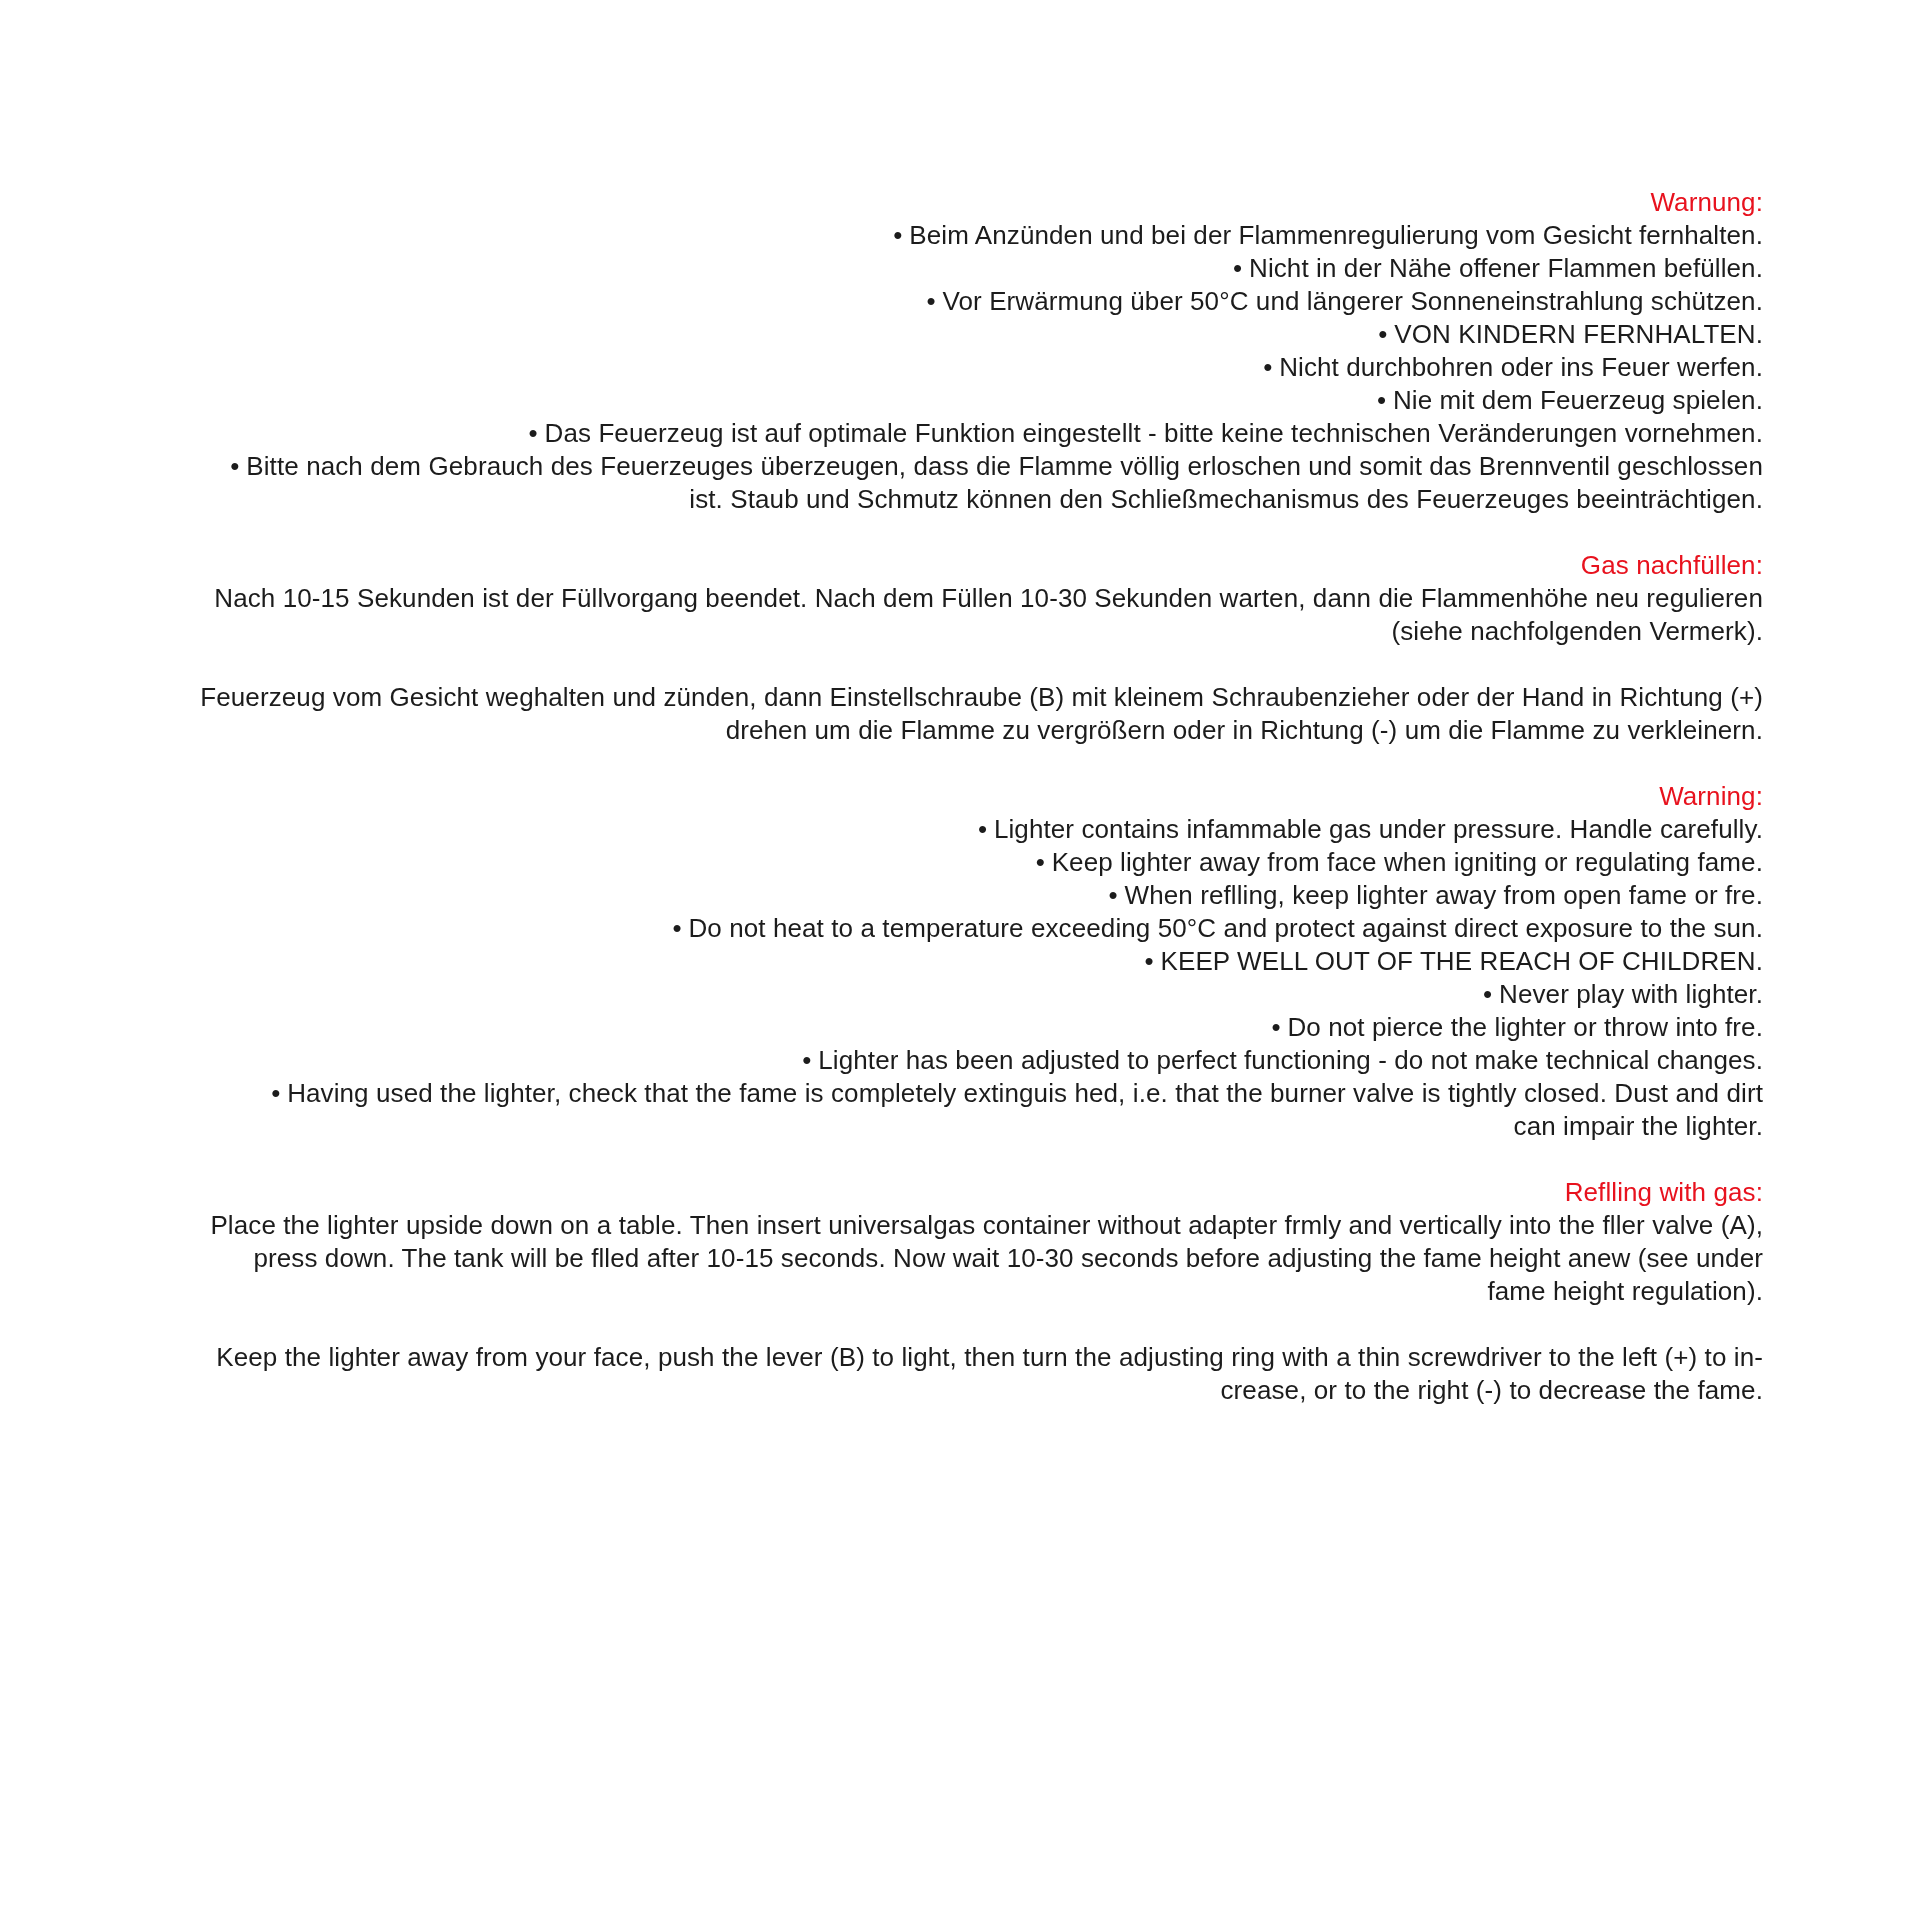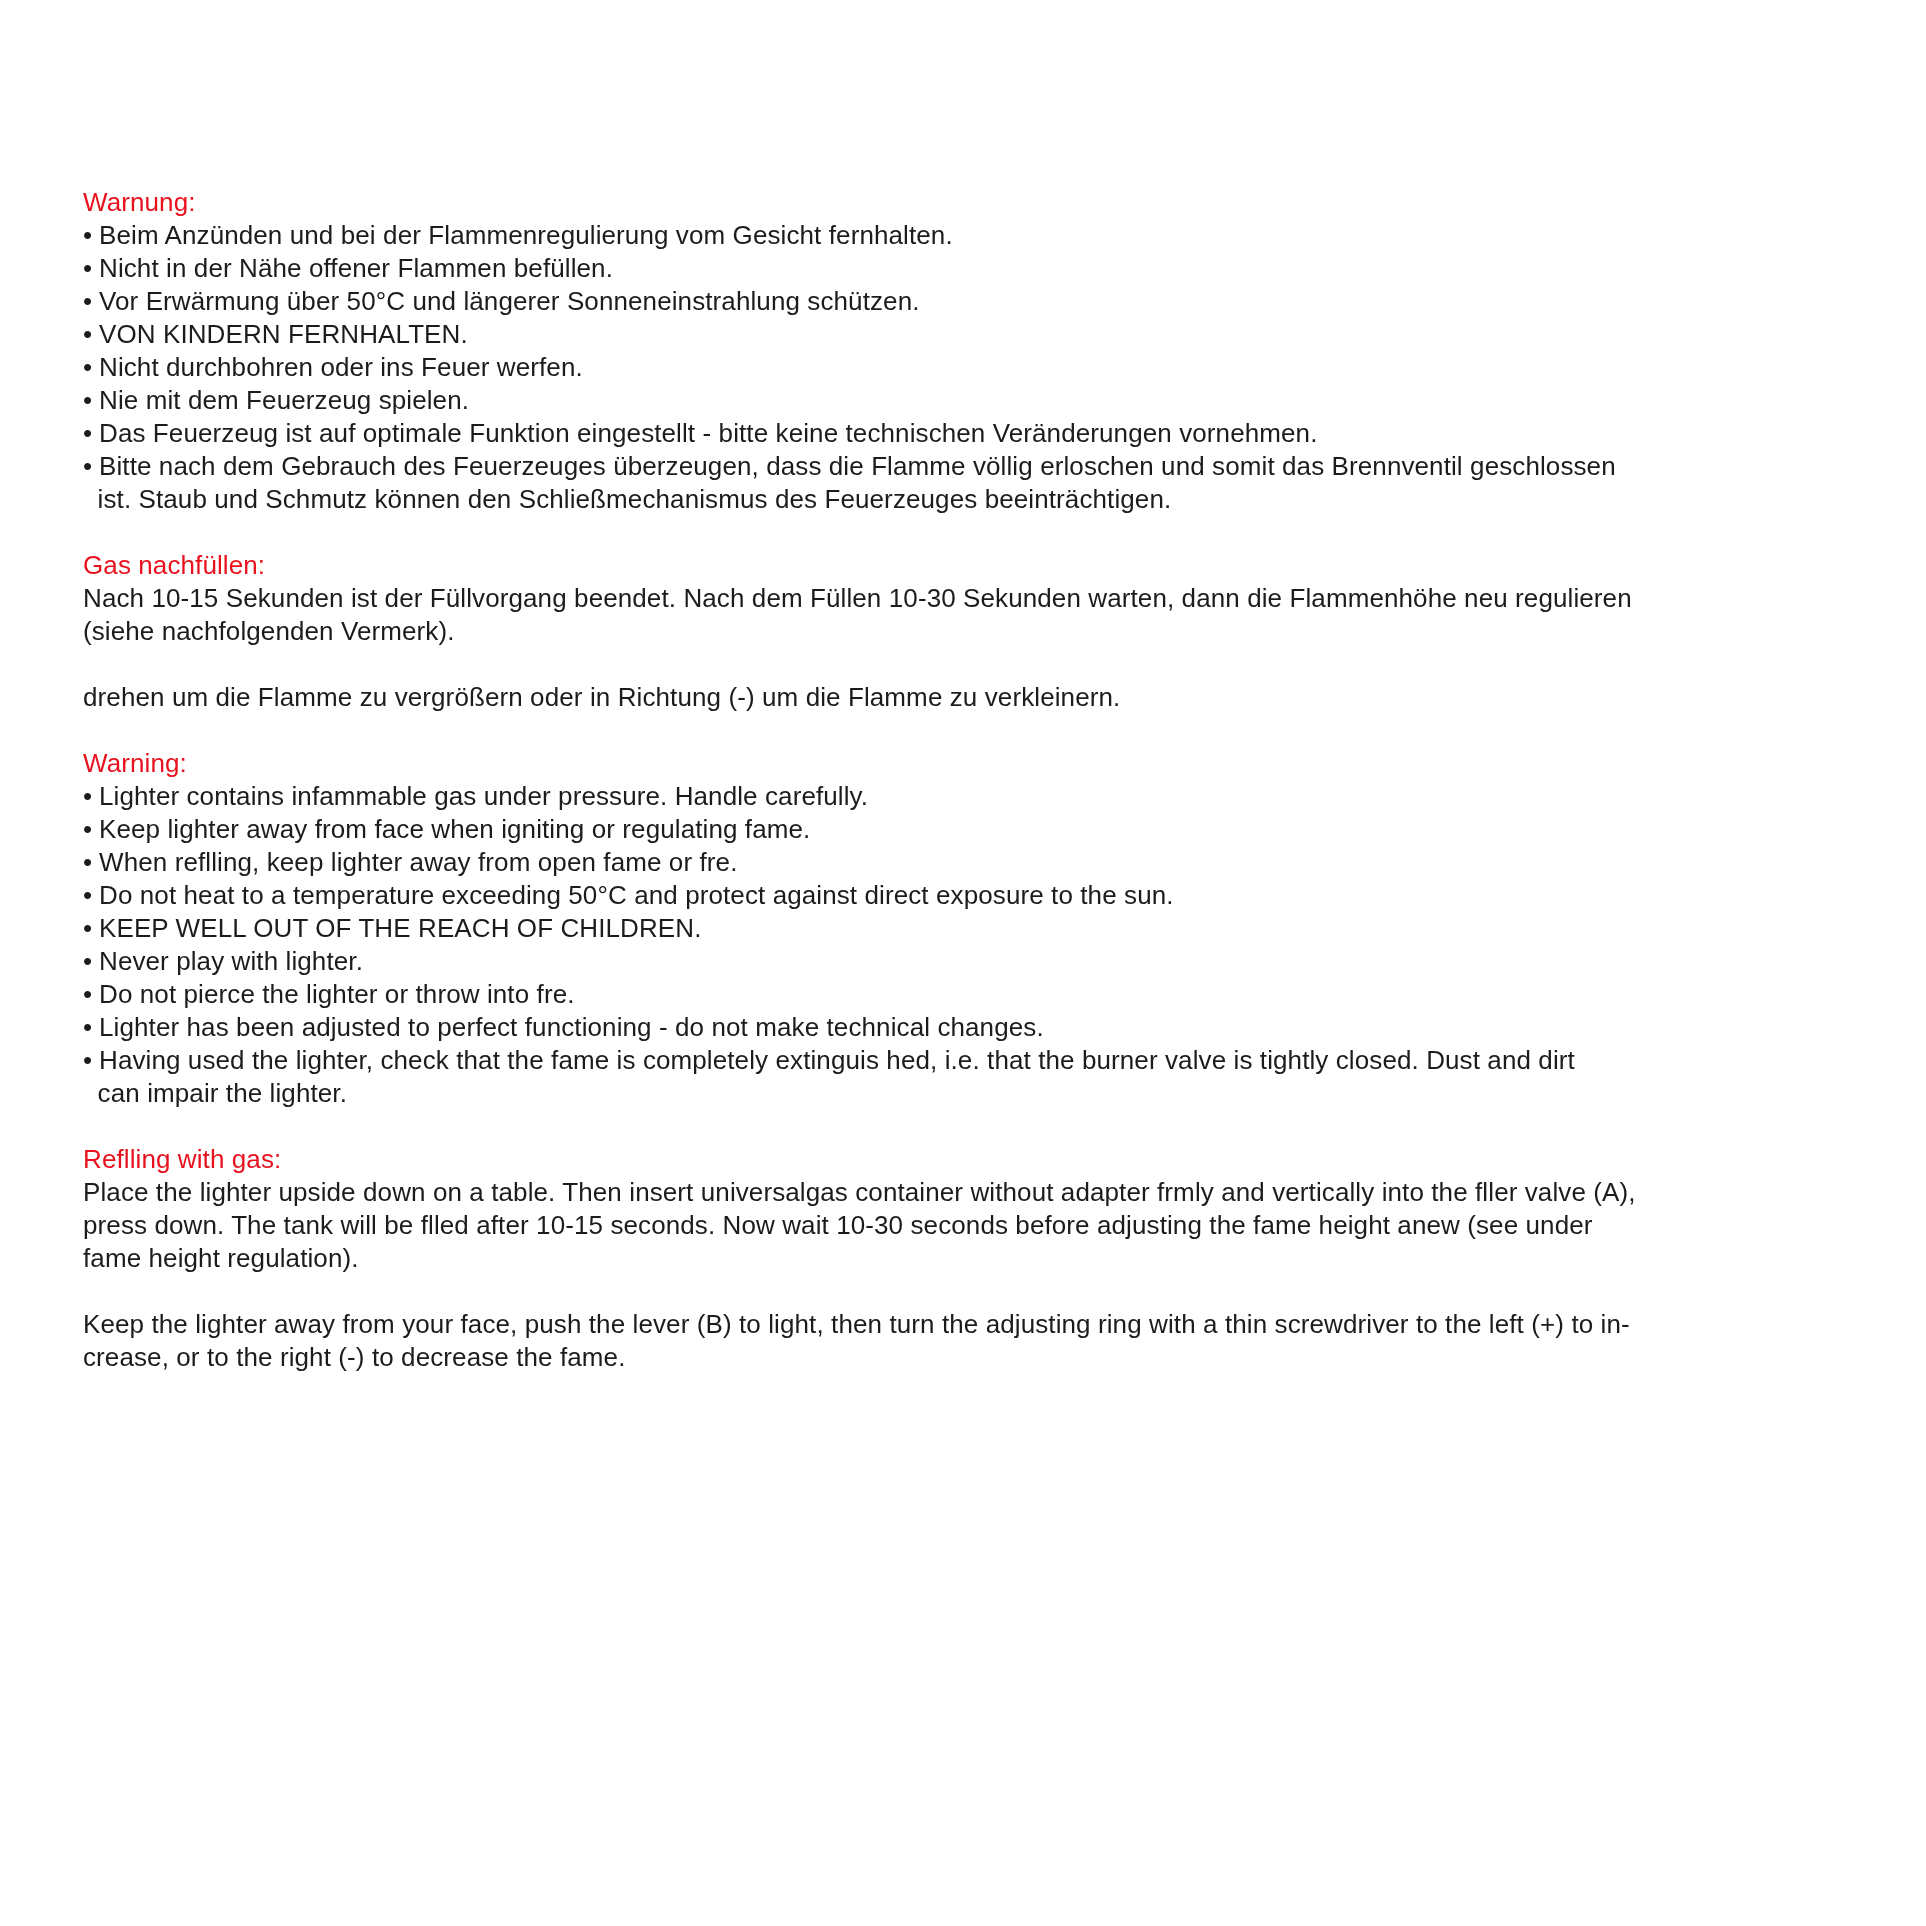--- a/index.html
+++ b/index.html
@@ -15,20 +15,21 @@
   }
   #doc {
     position: absolute;
     top: 186px;
     left: 83px;
     width: 1680px;
     font-size: 26px;
     line-height: 33px;
     color: var(--text-color, #1c1c1c);
     letter-spacing: 0.1px;
+    text-align: right;
   }
   .section {
     margin: 0 0 33px 0;
   }
   .heading {
     color: var(--heading-color, #e8121e);
   }
   .line {
     white-space: pre;
   }
@@ -55,20 +56,21 @@
       <div class="line"><span class="bullet-glyph">• </span><span>Das Feuerzeug ist auf optimale Funktion eingestellt - bitte keine technischen Veränderungen vornehmen.</span></div>
       <div class="line"><span class="bullet-glyph">• </span><span>Bitte nach dem Gebrauch des Feuerzeuges überzeugen, dass die Flamme völlig erloschen und somit das Brennventil geschlossen</span></div>
       <div class="line cont"><span>ist. Staub und Schmutz können den Schließmechanismus des Feuerzeuges beeinträchtigen.</span></div>
     </section>
     <section class="section">
       <div class="line heading">Gas nachfüllen:</div>
       <div class="line"><span>Nach 10-15 Sekunden ist der Füllvorgang beendet. Nach dem Füllen 10-30 Sekunden warten, dann die Flammenhöhe neu regulieren</span></div>
       <div class="line"><span>(siehe nachfolgenden Vermerk).</span></div>
     </section>
     <section class="section">
+      <div class="line"><span>Feuerzeug vom Gesicht weghalten und zünden, dann Einstellschraube (B) mit kleinem Schraubenzieher oder der Hand in Richtung (+)</span></div>
       <div class="line"><span>drehen um die Flamme zu vergrößern oder in Richtung (-) um die Flamme zu verkleinern.</span></div>
     </section>
     <section class="section">
       <div class="line heading">Warning:</div>
       <div class="line"><span class="bullet-glyph">• </span><span>Lighter contains infammable gas under pressure. Handle carefully.</span></div>
       <div class="line"><span class="bullet-glyph">• </span><span>Keep lighter away from face when igniting or regulating fame.</span></div>
       <div class="line"><span class="bullet-glyph">• </span><span>When reflling, keep lighter away from open fame or fre.</span></div>
       <div class="line"><span class="bullet-glyph">• </span><span>Do not heat to a temperature exceeding 50°C and protect against direct exposure to the sun.</span></div>
       <div class="line"><span class="bullet-glyph">• </span><span>KEEP WELL OUT OF THE REACH OF CHILDREN.</span></div>
       <div class="line"><span class="bullet-glyph">• </span><span>Never play with lighter.</span></div>

